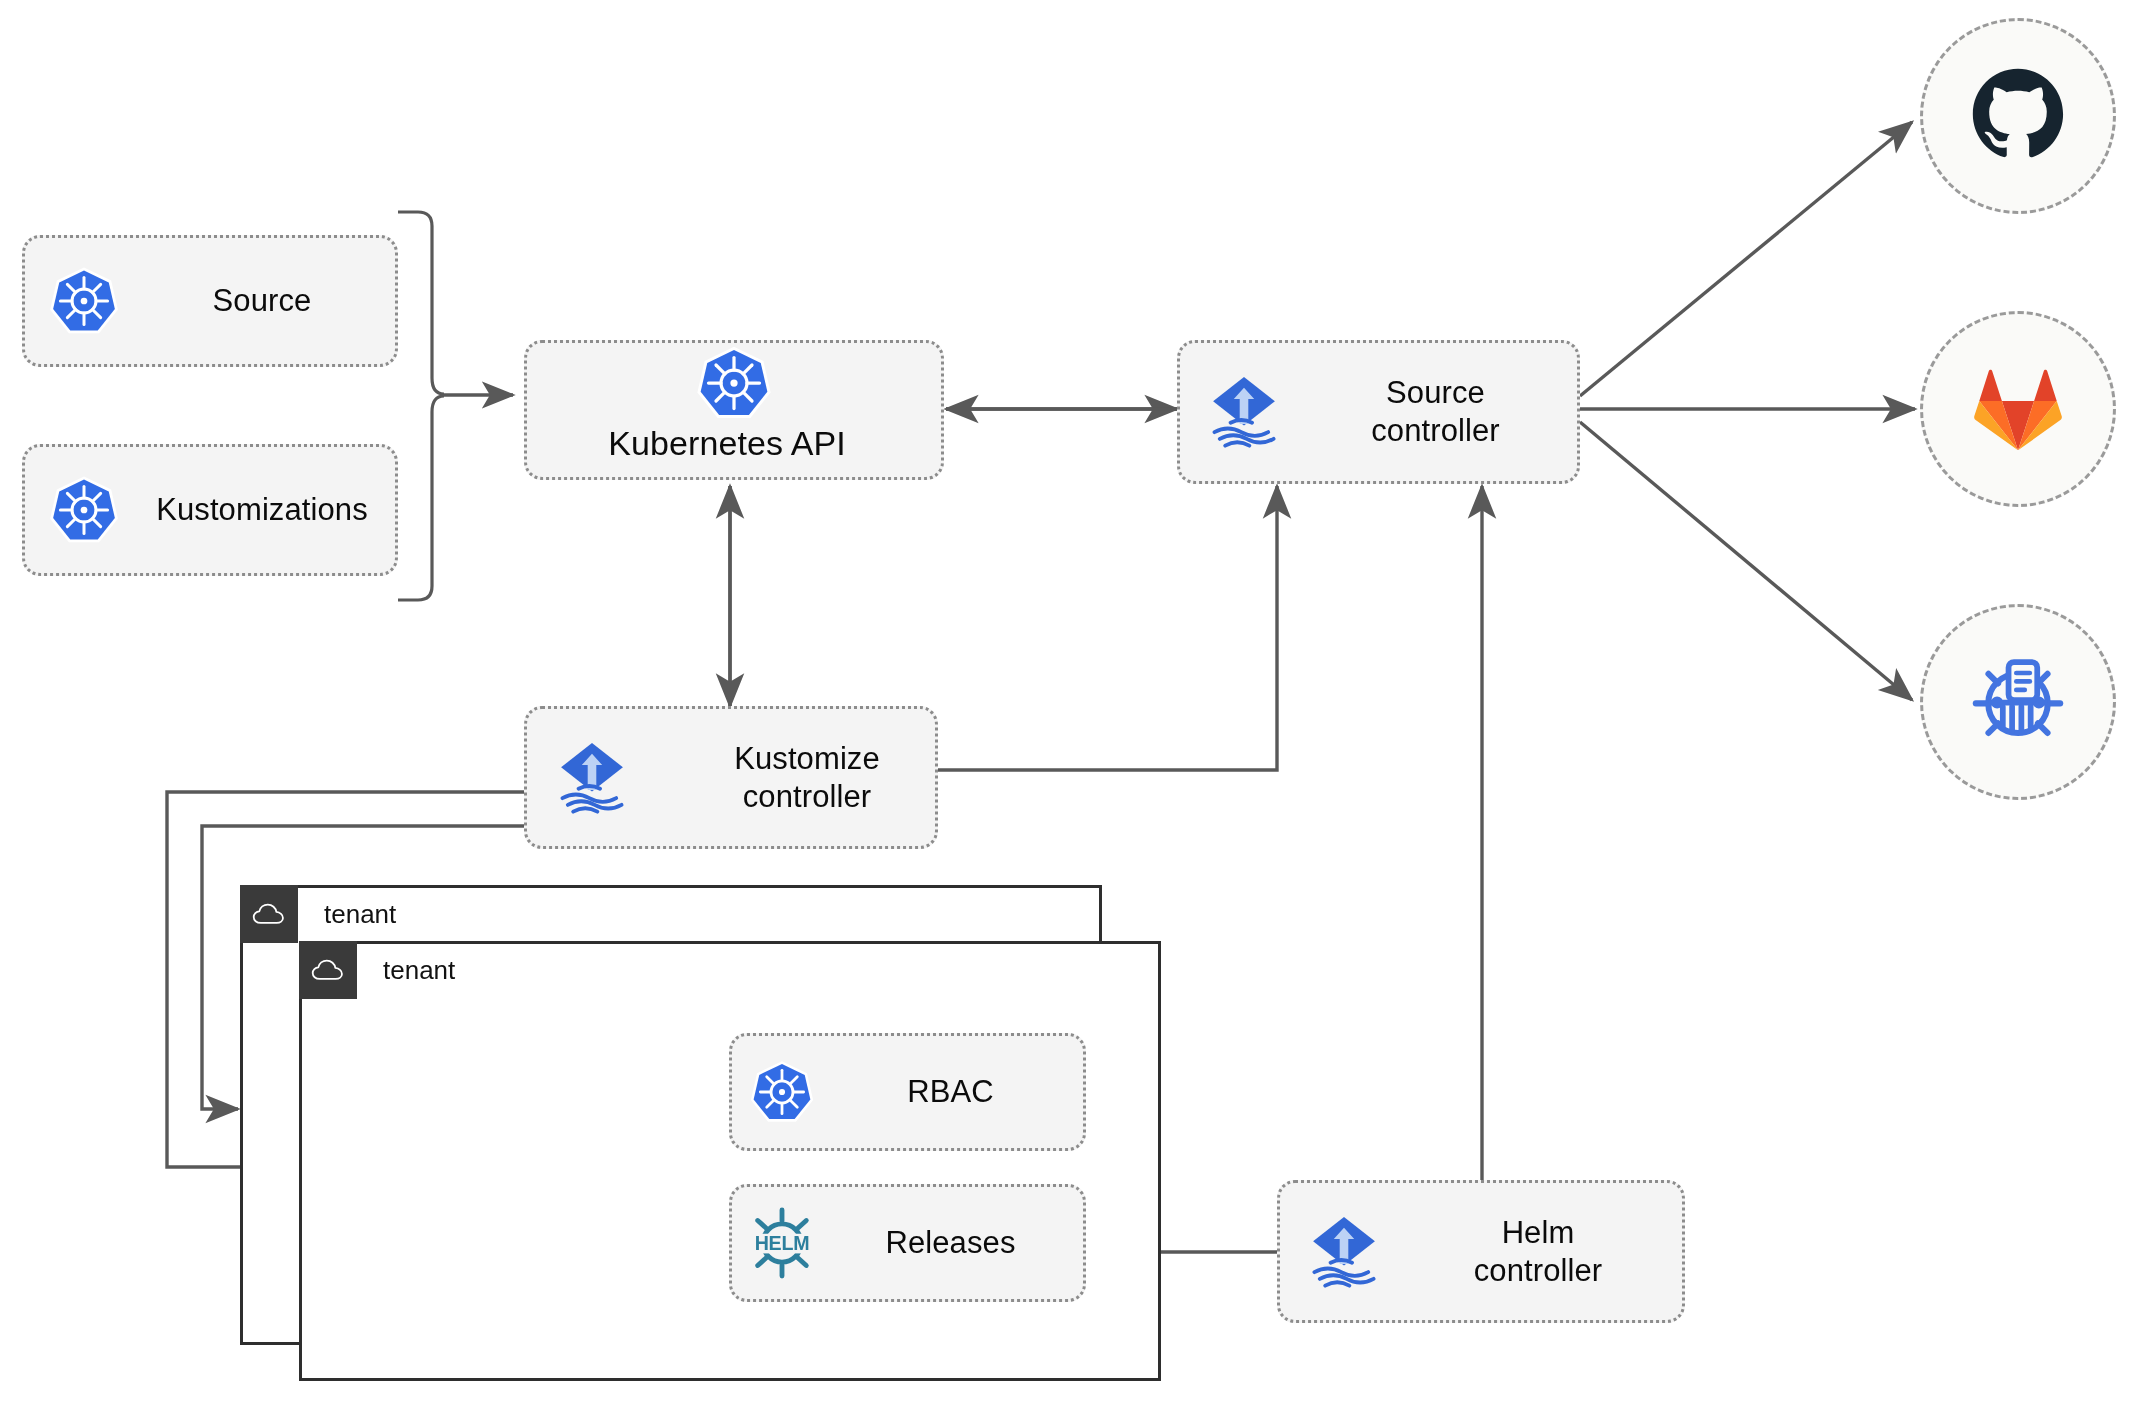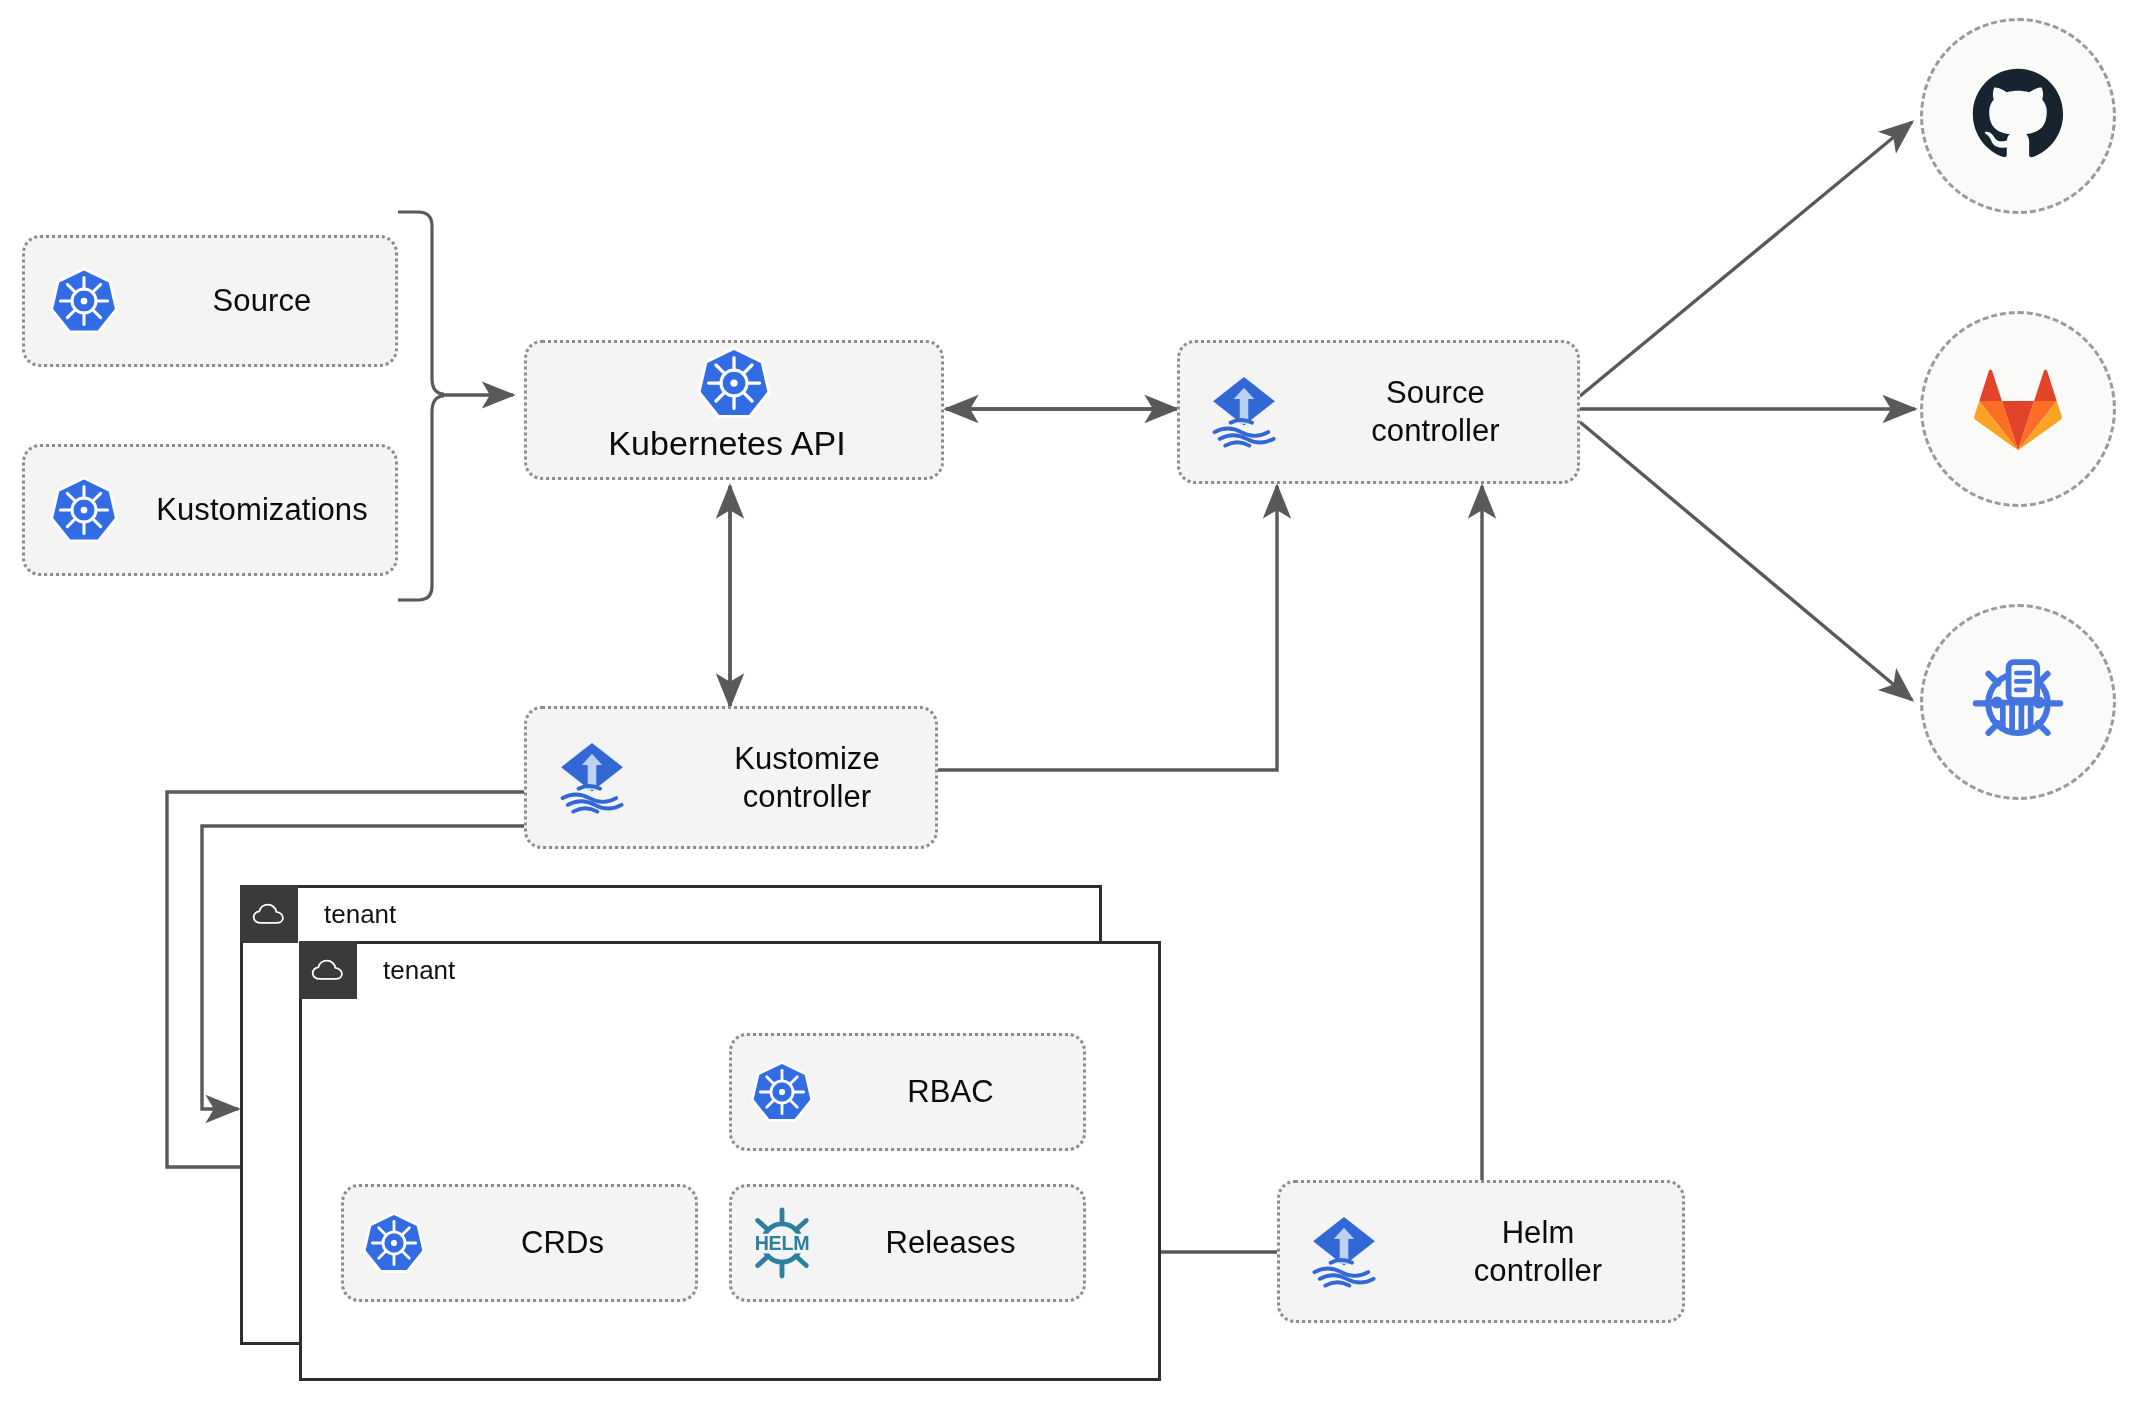--- a/index.html
+++ b/index.html
@@ -260,41 +260,20 @@
               <line x1="17.6" y1="17.6" x2="24.7" y2="24.7"></line>
                 <line x1="39.3" y1="39.3" x2="46.4" y2="46.4"></line>
               <line x1="46.4" y1="17.6" x2="39.3" y2="24.7"></line>
                 <line x1="24.7" y1="39.3" x2="17.6" y2="46.4"></line>
             </g>
           </svg>
         </span>
         <span class="lbl">RBAC</span>
       </div>
 
-      <div class="node" style="left:39px;top:240px;width:357px;height:118px;">
-        <span class="ico" style="width:100px;">
-          <svg width="68" height="68" viewBox="0 0 64 64" aria-hidden="true">
-            <path d="M32 3 L55.5 14.3 L61.3 39.6 L45.1 59.9 L18.9 59.9 L2.7 39.6 L8.5 14.3 Z" fill="#ffffff"></path>
-            <path d="M32 5.6 L53.4 15.9 L58.7 39 L43.9 57.5 L20.1 57.5 L5.3 39 L10.6 15.9 Z" fill="#326ce5"></path>
-            <g fill="none" stroke="#ffffff" stroke-width="2.6" stroke-linecap="round">
-              <circle cx="32" cy="32" r="10.4"></circle>
-              <circle cx="32" cy="32" r="2.9" fill="#ffffff" stroke="none"></circle>
-              <line x1="32" y1="11.6" x2="32" y2="21.6"></line>
-                <line x1="32" y1="42.4" x2="32" y2="52.4"></line>
-              <line x1="11.6" y1="32" x2="21.6" y2="32"></line>
-                <line x1="42.4" y1="32" x2="52.4" y2="32"></line>
-              <line x1="17.6" y1="17.6" x2="24.7" y2="24.7"></line>
-                <line x1="39.3" y1="39.3" x2="46.4" y2="46.4"></line>
-              <line x1="46.4" y1="17.6" x2="39.3" y2="24.7"></line>
-                <line x1="24.7" y1="39.3" x2="17.6" y2="46.4"></line>
-            </g>
-          </svg>
-        </span>
-        <span class="lbl">CRDs</span>
-      </div>
 
       <div class="node" style="left:427px;top:240px;width:357px;height:118px;">
         <span class="ico" style="width:100px;">
           <svg width="74" height="74" viewBox="0 0 64 64" aria-hidden="true">
             <g fill="none" stroke="#2d7f9d" stroke-width="4.2" stroke-linecap="round">
               <circle cx="32" cy="32" r="16.5"></circle>
               <line x1="32" y1="3.5" x2="32" y2="13"></line>
               <line x1="32" y1="51" x2="32" y2="60.5"></line>
               <line x1="11" y1="12.5" x2="18.4" y2="19.2"></line>
               <line x1="45.6" y1="44.8" x2="53" y2="51.5"></line>

